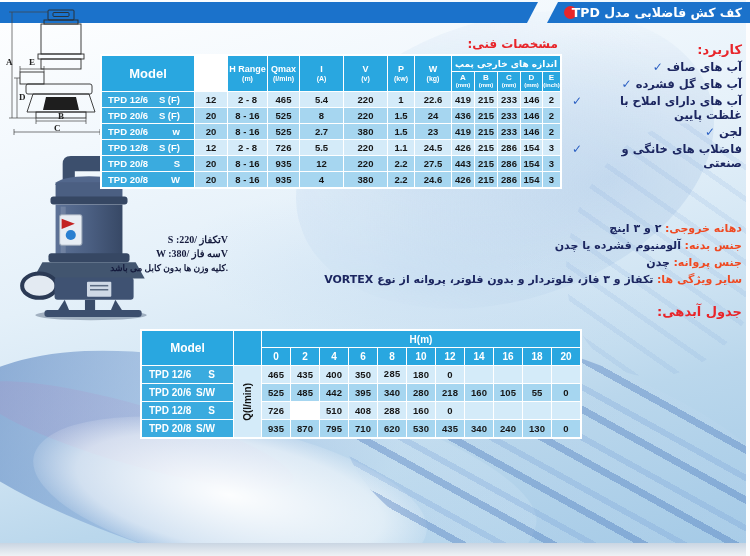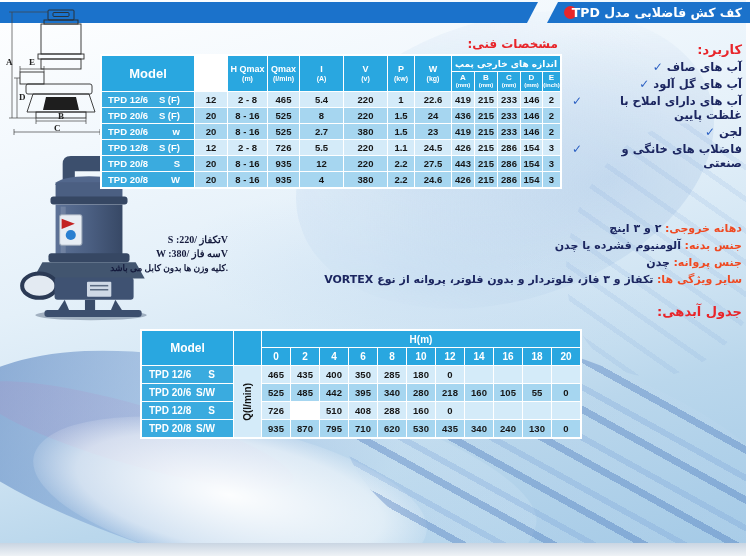--- a/index.html
+++ b/index.html
@@ -191,21 +191,21 @@
   <div id="applications-heading" class="red-heading">کاربرد:</div>
   <div id="flow-heading" class="red-heading">جدول آبدهی:</div>
 
   <div id="applications-list">
       <div class="app-item">
         <div class="app-check">✓</div>
         <div class="app-text">آب های صاف</div>
       </div>
       <div class="app-item">
         <div class="app-check">✓</div>
-        <div class="app-text">آب های گل آلود</div>
+        <div class="app-text">آب های گل فشرده</div>
       </div>
       <div class="app-item">
         <div class="app-check">✓</div>
         <div class="app-text">آب های دارای املاح با غلظت پایین</div>
       </div>
       <div class="app-item">
         <div class="app-check">✓</div>
         <div class="app-text">لجن</div>
       </div>
       <div class="app-item">
@@ -214,21 +214,21 @@
       </div>
     </div>
 
   <div id="spec-table" class="tbl">
       <div class="th th-model" style="grid-area: 1 / 1 / 3 / 2;">Model</div>
       <div class="th th-2line" style="grid-area: 1 / 2 / 3 / 3; margin-top: 47px;">
         <div class="hn">Hmax</div>
         <div class="hu">(m)</div>
       </div>
       <div class="th th-2line" style="grid-area: 1 / 3 / 3 / 4;">
-        <div class="hn">H Qmax</div>
+        <div class="hn">H Range</div>
         <div class="hu">(m)</div>
       </div>
       <div class="th th-2line" style="grid-area: 1 / 4 / 3 / 5;">
         <div class="hn">Qmax</div>
         <div class="hu">(l/min)</div>
       </div>
       <div class="th th-2line" style="grid-area: 1 / 5 / 3 / 6;">
         <div class="hn">I</div>
         <div class="hu">(A)</div>
       </div>
@@ -395,21 +395,21 @@
         <span>Q(l/min)</span>
       </div>
       <div class="mcell" style="grid-area: 3 / 1 / 4 / 2; padding: 0px 18px 0px 7px; font-size: 10px;">
         <div style="display: inline;">TPD 12/6</div>
         <div style="display: inline;">S</div>
       </div>
       <div class="cell light" style="grid-area: 3 / 3 / 4 / 4;">465</div>
       <div class="cell light" style="grid-area: 3 / 4 / 4 / 5;">435</div>
       <div class="cell light" style="grid-area: 3 / 5 / 4 / 6;">400</div>
       <div class="cell light" style="grid-area: 3 / 6 / 4 / 7;">350</div>
-      <div class="cell light" style="grid-area: 3 / 7 / 4 / 8;">285</div>
+      <div class="cell light" style="grid-area: 3 / 7 / 4 / 8; font-family: Liberation Mono, monospace;">285</div>
       <div class="cell light" style="grid-area: 3 / 8 / 4 / 9;">180</div>
       <div class="cell light" style="grid-area: 3 / 9 / 4 / 10;">0</div>
       <div class="cell light" style="grid-area: 3 / 10 / 4 / 11;"></div>
       <div class="cell light" style="grid-area: 3 / 11 / 4 / 12;"></div>
       <div class="cell light" style="grid-area: 3 / 12 / 4 / 13;"></div>
       <div class="cell light" style="grid-area: 3 / 13 / 4 / 14;"></div>
       <div class="mcell" style="grid-area: 4 / 1 / 5 / 2; padding: 0px 18px 0px 7px; font-size: 10px;">
         <div style="display: inline;">TPD 20/6</div>
         <div style="display: inline;">S/W</div>
       </div>

